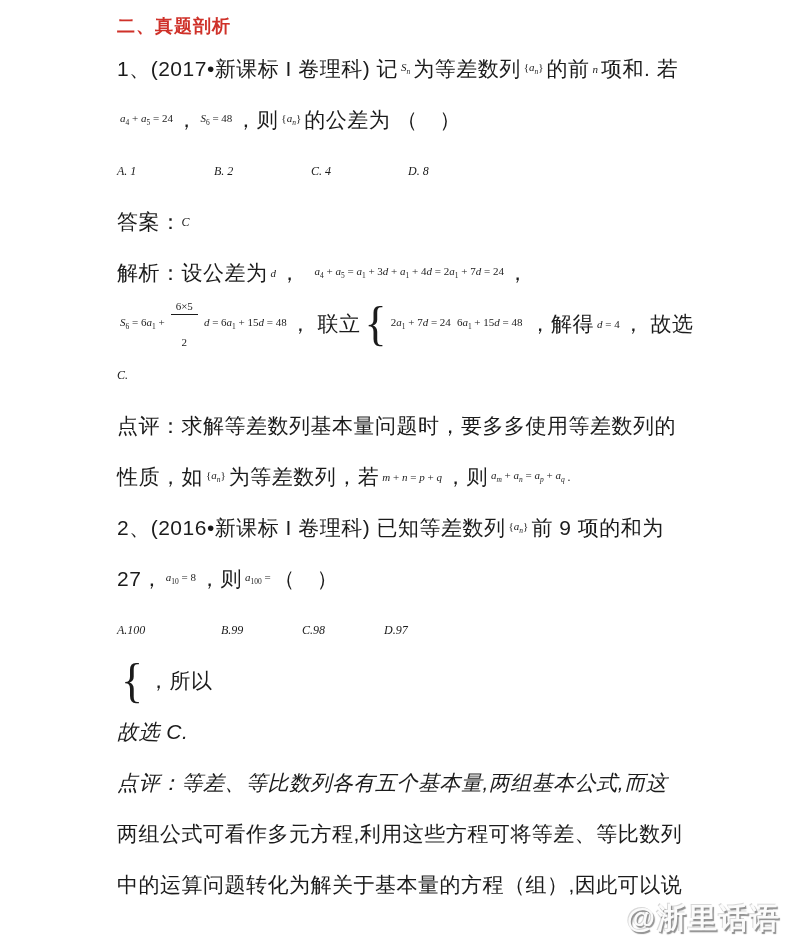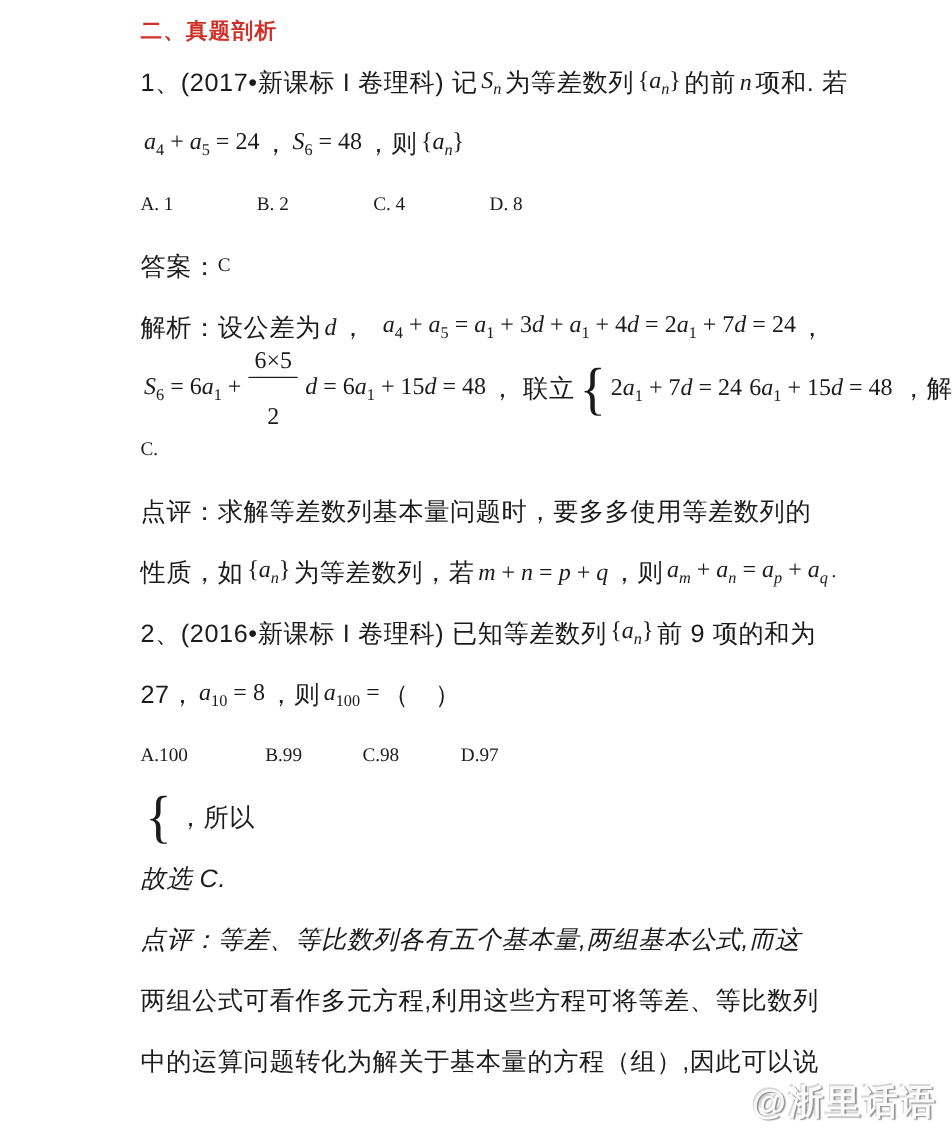--- a/index.html
+++ b/index.html
@@ -18,27 +18,28 @@
   .line{
     display:flex;align-items:center;
     height:32px;margin-bottom:19px;
     white-space:nowrap;font-size:21px;overflow:visible;
   }
   .line.q2-start{margin-top:8px;}
   .line.extra-top{margin-top:6px;font-style:italic;}
   .cn{letter-spacing:0.5px;}
   .math{
     font-family:"Liberation Serif","DejaVu Serif",serif;
-    font-size:20px;margin:0 3px;
+    font-size:11px;margin:0 3px;
   }
   .math i{font-style:italic;}
   .math sub{font-size:68%;}
   .serif{
     font-family:"Liberation Serif","DejaVu Serif",serif;
-    font-size:16px;
+    font-size:12px;
+    font-style:italic;
   }
   .optline .opt{min-width:97px;display:inline-block;}
   .optline.q2 .opt:nth-child(1){min-width:104px;}
   .optline.q2 .opt:nth-child(2){min-width:81px;}
   .optline.q2 .opt:nth-child(3){min-width:82px;}
   .optline.q2 .opt:nth-child(4){min-width:80px;}
   .frac{
     display:inline-flex;flex-direction:column;align-items:center;
     vertical-align:middle;margin:0 3px;line-height:1.15;gap:20px;
   }
@@ -73,20 +74,21 @@
   <span class="math"><i>n</i></span>
   <span class="cn">项和. 若</span>
 </div>
 
 <div class="line">
   <span class="math"><i>a</i><sub>4</sub> + <i>a</i><sub>5</sub> = 24</span>
   <span class="cn">，</span>
   <span class="math"><i>S</i><sub>6</sub> = 48</span>
   <span class="cn">，则</span>
   <span class="math">{<i>a</i><sub><i>n</i></sub>}</span>
+  <span class="cn">的公差为 （　）</span>
 </div>
 
 <div class="line optline serif">
   <span class="opt">A. 1</span>
   <span class="opt">B. 2</span>
   <span class="opt">C. 4</span>
   <span class="opt">D. 8</span>
 </div>
 
 <div class="line">

